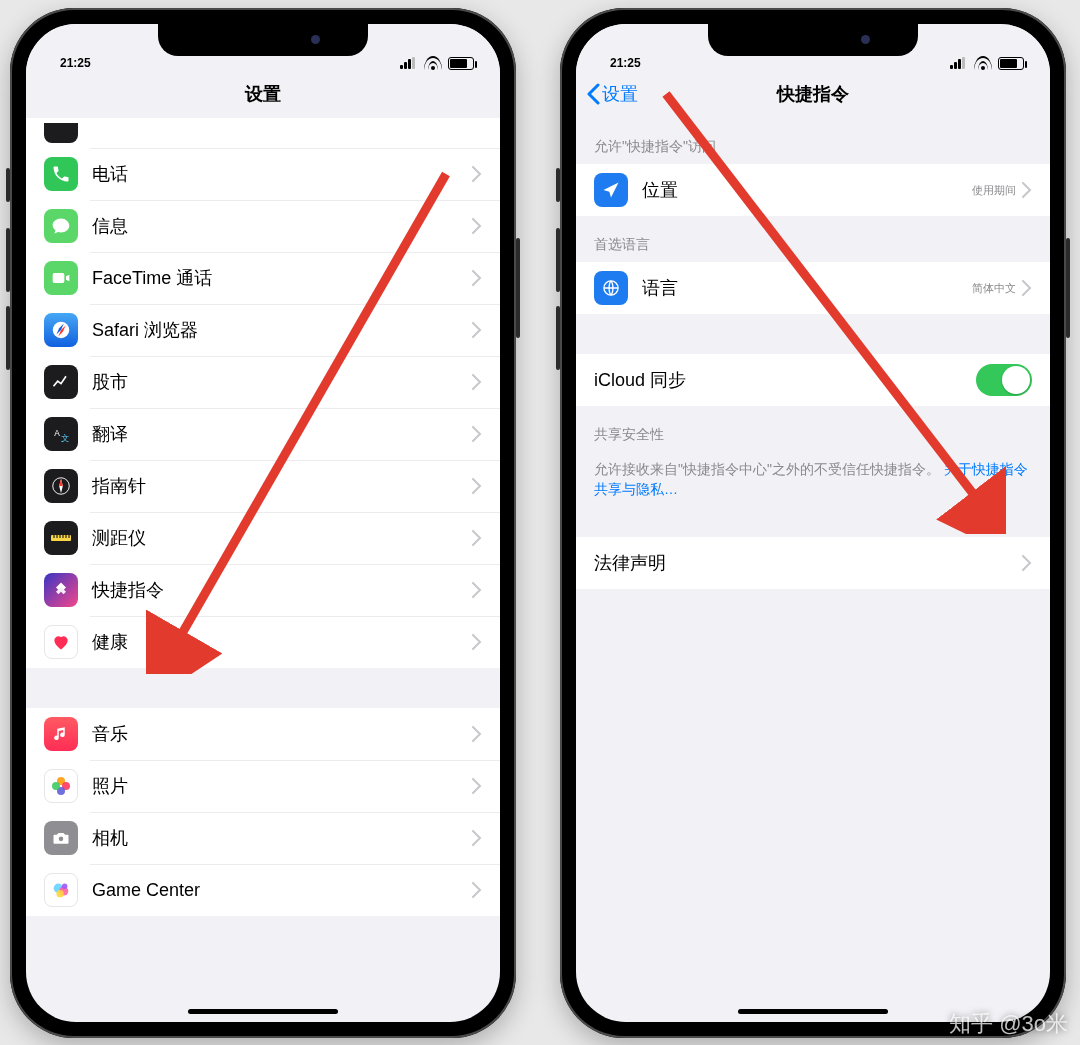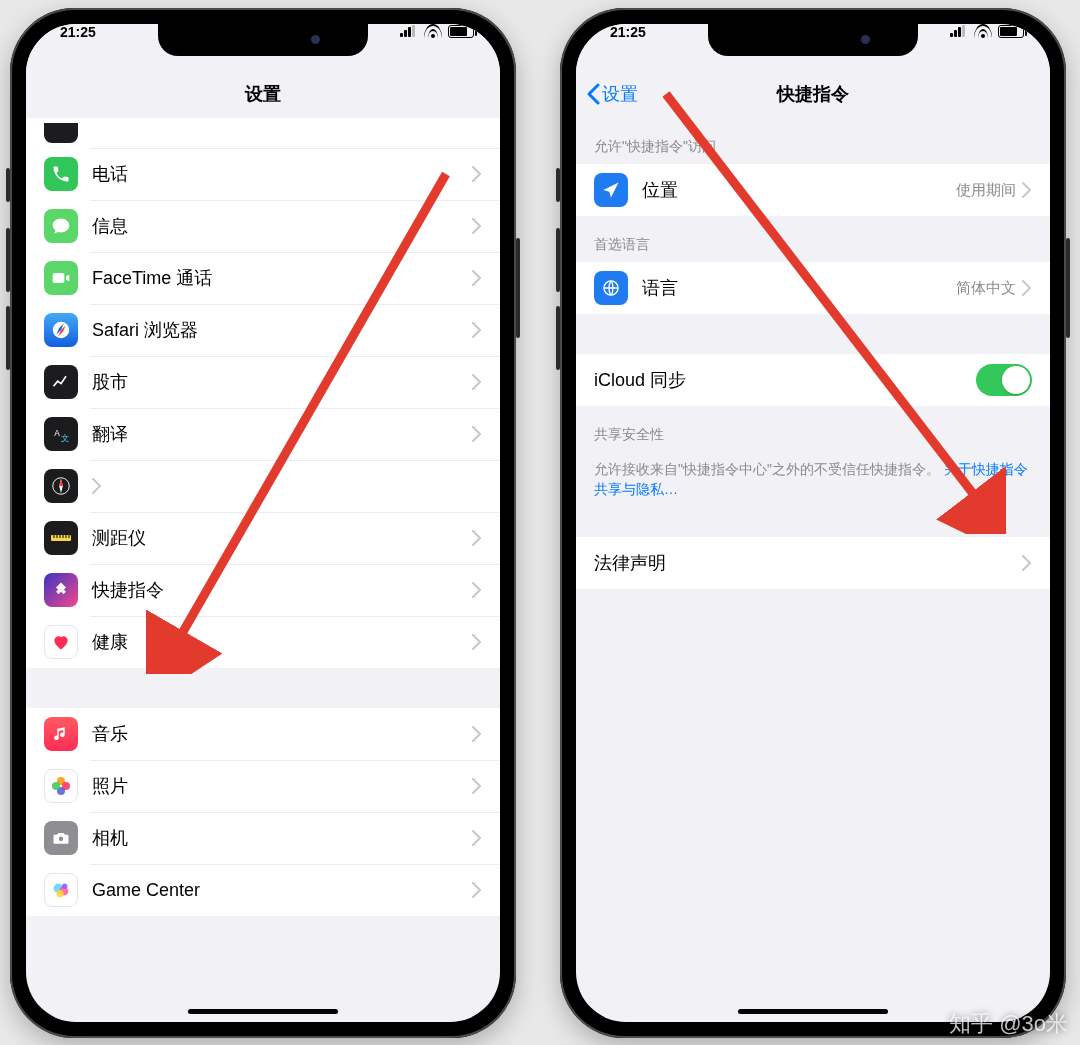--- a/index.html
+++ b/index.html
@@ -62,23 +62,23 @@
     z-index: 50;
   }
   .notch::after{
     content:""; position:absolute; right:48px; top:11px;
     width:9px;height:9px;background:#2a2f55;border-radius:50%;
   }
 
   
   .status {
     height: 46px;
-    display: flex; align-items: flex-start; justify-content: space-between;
+    display: flex; align-items: flex-end; justify-content: space-between;
     padding: 0 26px;
-    font-size: 14px;
+    font-size: 12px;
     font-weight: 600;
     background:#f2f2f6;
   }
   .status .time { padding-left:8px;}
   .status .icons { display:flex; gap:6px; align-items:center;}
   .sig { width:18px; height:12px; display:flex; gap:1px; align-items:flex-end;}
   .sig i{width:3px;background:#000;border-radius:1px;}
   .sig i:nth-child(1){height:4px}.sig i:nth-child(2){height:7px}
   .sig i:nth-child(3){height:10px}.sig i:nth-child(4){height:12px;background:#bbb;}
   .wifi { width:18px;height:14px;position:relative;}
@@ -132,21 +132,21 @@
     height:1px; background:#d8d8dc; transform:scaleY(.5);
   }
   .row.sep-none::before{ display:none; }
   .row .icon {
     width:34px;height:34px;border-radius:8px;
     margin-right:14px;
     display:flex;align-items:center;justify-content:center;
     color:#fff;font-size:18px;flex-shrink:0;
   }
   .row .label { flex:1; font-size:18px; color:#000;}
-  .row .detail { font-size:15px; color:#8a8a8e; margin-right:6px;}
+  .row .detail { font-size:11px; color:#8a8a8e; margin-right:6px;}
   .row .chev { width:10px;height:16px; color:#c7c7cc;}
   .row.partial{ min-height:30px; }
   .row.partial .icon{height:20px;border-top-left-radius:0;border-top-right-radius:0;}
 
   .gap { height:40px;}
   .gap-sm{height:24px;}
 
   
   .toggle {
     width:56px;height:32px;border-radius:16px;background:#34c759;position:relative;
@@ -284,20 +284,21 @@
             </svg>
         </div>
         <div class="row">
           <span class="icon ic-comp">
             <svg viewBox="0 0 24 24" width="22" height="22">
                 <circle cx="12" cy="12" r="9" fill="none" stroke="#fff" stroke-width="1"></circle>
                 <path d="M12 4l2 8-2 8-2-8z" fill="#fff"></path>
                 <path d="M12 4l2 8h-4z" fill="#ff3b30"></path>
               </svg>
           </span>
+          <span class="label">指南针</span>
           <svg class="chev" viewBox="0 0 10 16">
               <path d="M1 1l7 7-7 7" stroke="#c7c7cc" stroke-width="2" fill="none" stroke-linecap="round"></path>
             </svg>
         </div>
         <div class="row">
           <span class="icon ic-ruler">
             <svg viewBox="0 0 24 24" width="24" height="24">
                 <rect x="2" y="9" width="20" height="6" rx="1" fill="#f9d54a"></rect>
                 <path d="M5 9v3M8 9v3M11 9v3M14 9v3M17 9v3M20 9v3" stroke="#000" stroke-width="1"></path>
               </svg>

